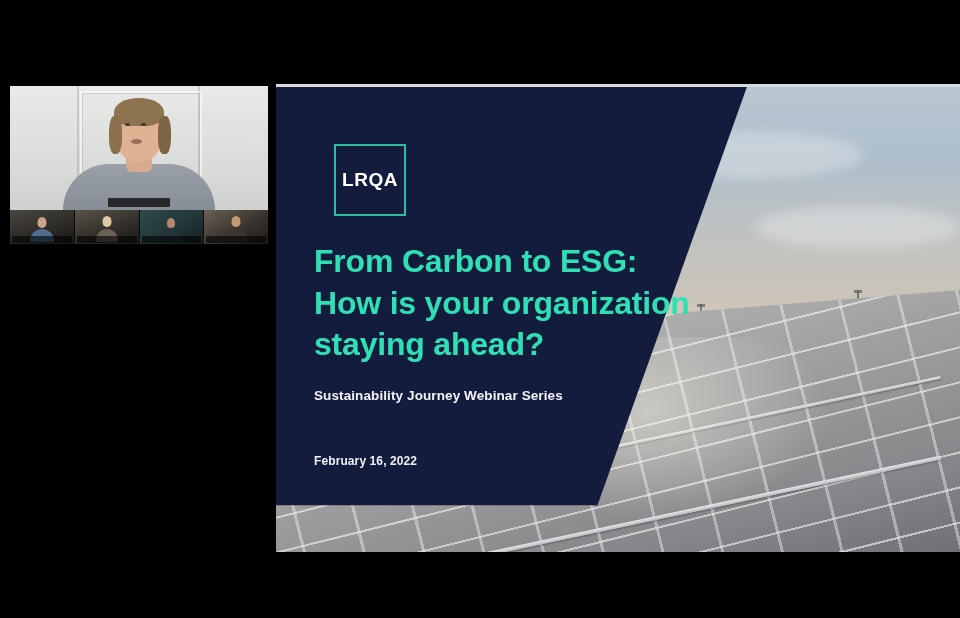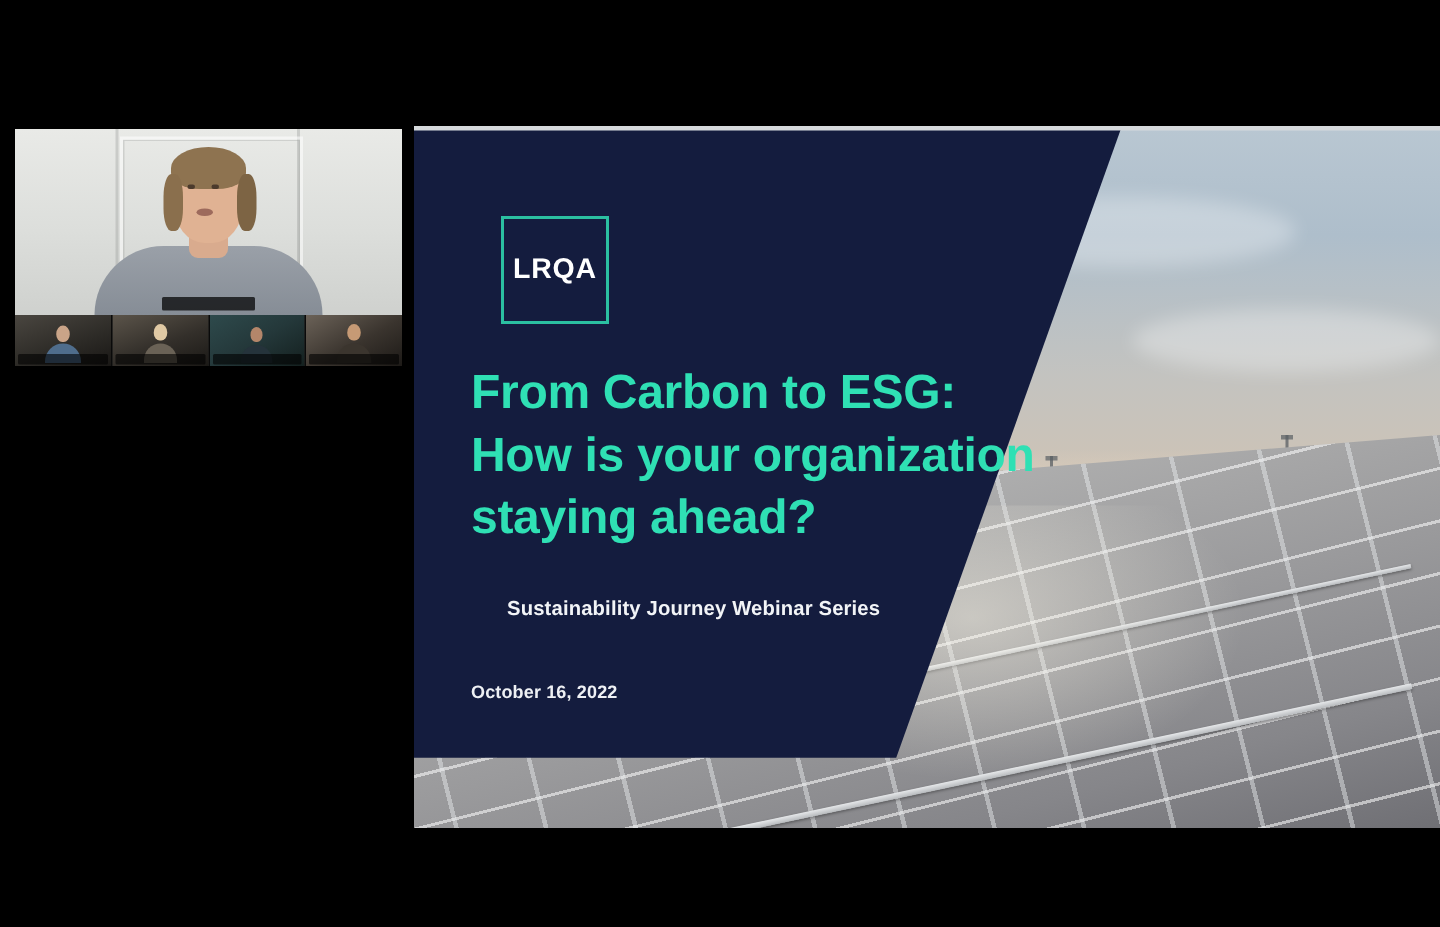--- a/index.html
+++ b/index.html
@@ -159,22 +159,22 @@
   #logo-text{
     color:#fff;font-weight:700;font-size:19px;letter-spacing:.5px;
     font-family:"Liberation Sans",sans-serif;
   }
   #slide-title{
     position:absolute;left:38px;top:157px;width:400px;
     color:#2fe0b4;font-weight:700;font-size:32px;line-height:1.30;
     letter-spacing:-.2px;white-space:pre-line;
   }
   #slide-subtitle{
-    position:absolute;left:38px;top:314px;
-    color:#f2f4f7;font-size:13.5px;font-weight:600;letter-spacing:.1px;margin-left:24px;
+    position:absolute;left:38px;top:304px;
+    color:#f2f4f7;font-size:13.5px;font-weight:600;letter-spacing:.1px;
   }
   #slide-date{
     position:absolute;left:38px;top:370px;
     color:#eef0f4;font-size:12px;font-weight:600;letter-spacing:.1px;
   }
 </style>
 </head>
 <body>
 
 <div id="stage">
@@ -259,17 +259,17 @@
     <div class="navy-shape"></div>
 
     <div class="slide-content">
       <div id="logo-box">
         <span id="logo-text">LRQA</span>
       </div>
       <div id="slide-title">From Carbon to ESG:
 How is your organization
 staying ahead?</div>
       <div id="slide-subtitle">Sustainability Journey Webinar Series</div>
-      <div id="slide-date">October 16, 2022</div>
+      <div id="slide-date">February 16, 2022</div>
     </div>
   </div>
 
 </div>
 
 </body></html>

